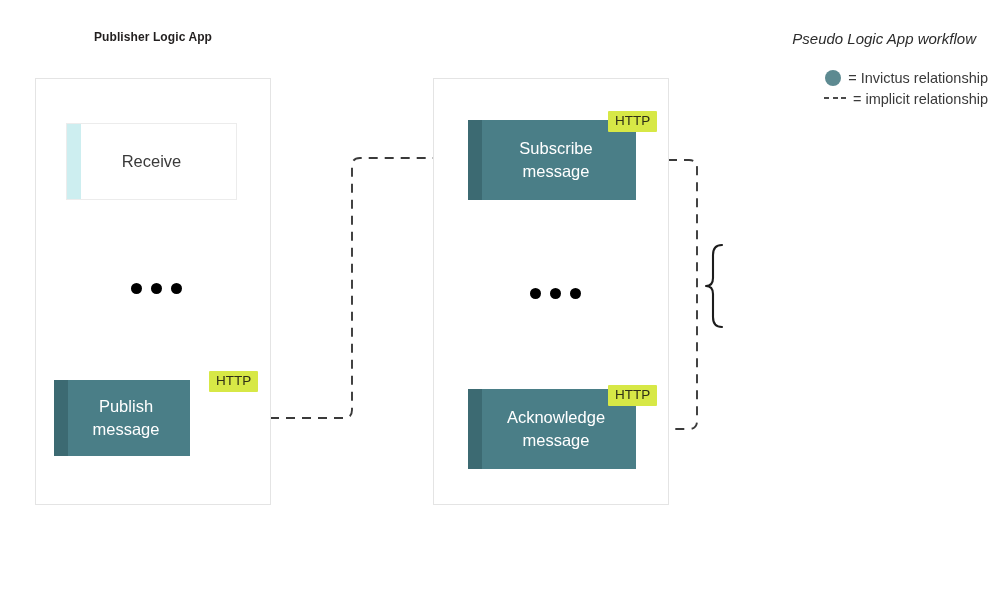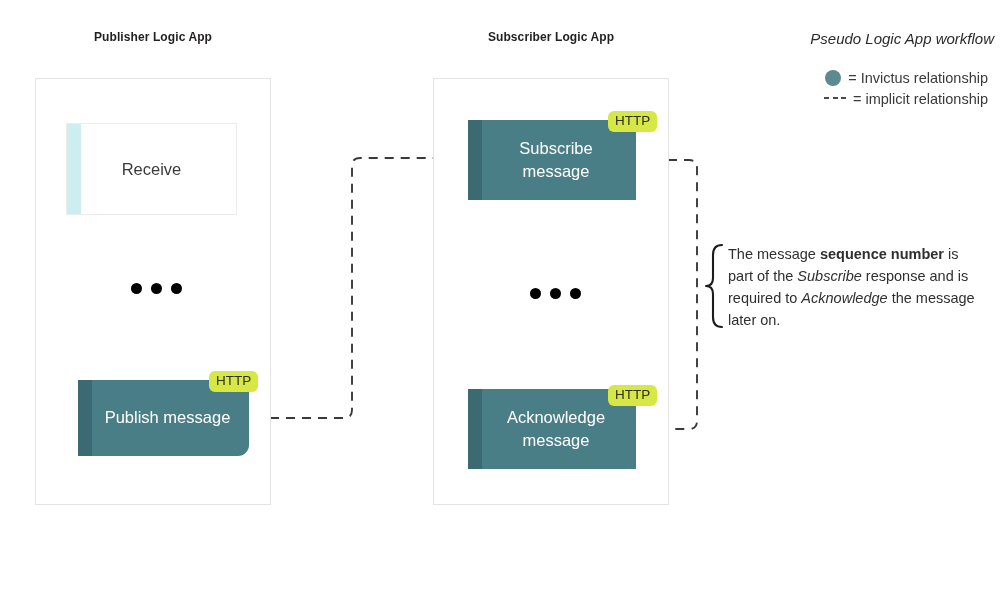--- a/index.html
+++ b/index.html
@@ -86,21 +86,21 @@
     z-index: 2;
     padding-left: 12px;
     padding-right: 4px;
   }
 
   
   .http-badge {
     background: #d7e846;
     color: #2f2f16;
     font-size: 13.5px;
-    border-radius: 6px;
+    border-radius: 1px;
     padding: 2px 7px 3px 7px;
     line-height: 1.15;
     z-index: 6;
     white-space: nowrap;
   }
 
   
   .dots { display: flex; gap: 9px; align-items: center; }
   .dots i {
     display: block;
@@ -196,38 +196,37 @@
 
     <g>
       <path d="M722,245 Q713,245 713,255 L713,278 Q713,286 706,286 Q713,286 713,294 L713,317 Q713,327 722,327" fill="none" stroke="#1c1c1c" stroke-width="2.1" stroke-linecap="round" stroke-linejoin="round"></path>
     </g>
   </svg>
 
   <div class="abs col-title" style="left:35px; top:30px; width:236px;">Publisher Logic App</div>
 
   <div class="abs app-container" style="left:35px; top:78px; width:236px; height:427px;"></div>
 
-  <div class="abs action-white" style="left:66px; top:123px; width:171px; height:92px;">
+  <div class="abs action-white" style="left:66px; top:123px; width:171px; height:77px;">
     <span class="stripe"></span>
     <span class="lbl">Receive</span>
   </div>
 
   <div class="abs dots" style="left:131px; top:283px;">
     <i></i>
     <i></i>
     <i></i>
   </div>
 
-  <div class="abs action-teal" style="left:78px; top:380px; width:171px; height:76px;border-radius:11px;">
+  <div class="abs action-teal" style="left:54px; top:380px; width:136px; height:76px;">
     <span class="stripe"></span>
     <span class="lbl">Publish message</span>
   </div>
   <div class="abs http-badge" style="left:209px; top:371px;">HTTP</div>
 
-  <div class="abs col-title" style="left:433px; top:30px; width:236px;">Subscriber Logic App</div>
 
   <div class="abs app-container" style="left:433px; top:78px; width:236px; height:427px;"></div>
 
   <div class="abs action-teal" style="left:468px; top:120px; width:168px; height:80px;">
     <span class="stripe"></span>
     <span class="lbl">
       <span>Subscribe</span><br>
       <span>message</span>
     </span>
   </div>
@@ -241,32 +240,31 @@
 
   <div class="abs action-teal" style="left:468px; top:389px; width:168px; height:80px;">
     <span class="stripe"></span>
     <span class="lbl">
       <span>Acknowledge</span><br>
       <span>message</span>
     </span>
   </div>
   <div class="abs http-badge" style="left:608px; top:385px;">HTTP</div>
 
-  <div class="abs legend-title" style="left:709px; top:30px; width:285px;">Pseudo Logic App workflow</div>
+  <div class="abs legend-title" style="left:691px; top:30px; width:285px;">Pseudo Logic App workflow</div>
 
   <div class="abs" style="left:703px; top:70px; width:285px;">
     <div class="legend-row" style="margin-bottom:5px;">
       <span class="legend-dot"></span>
       <span>= Invictus relationship</span>
     </div>
     <div class="legend-row">
       <span class="legend-dashes">
         <i></i>
           <i></i>
           <i></i>
       </span>
       <span>= implicit relationship</span>
     </div>
   </div>
 
-  <div class="abs annotation" style="left:728px; top:243px; width:258px;"><span>The message </span><b>sequence number</b><span> is part of the </span><i>Subscribe</i><span> response and is required to </span><i>Acknowledge</i><span> the message later on.</span></div>
 
 </div>
 
 </body></html>

